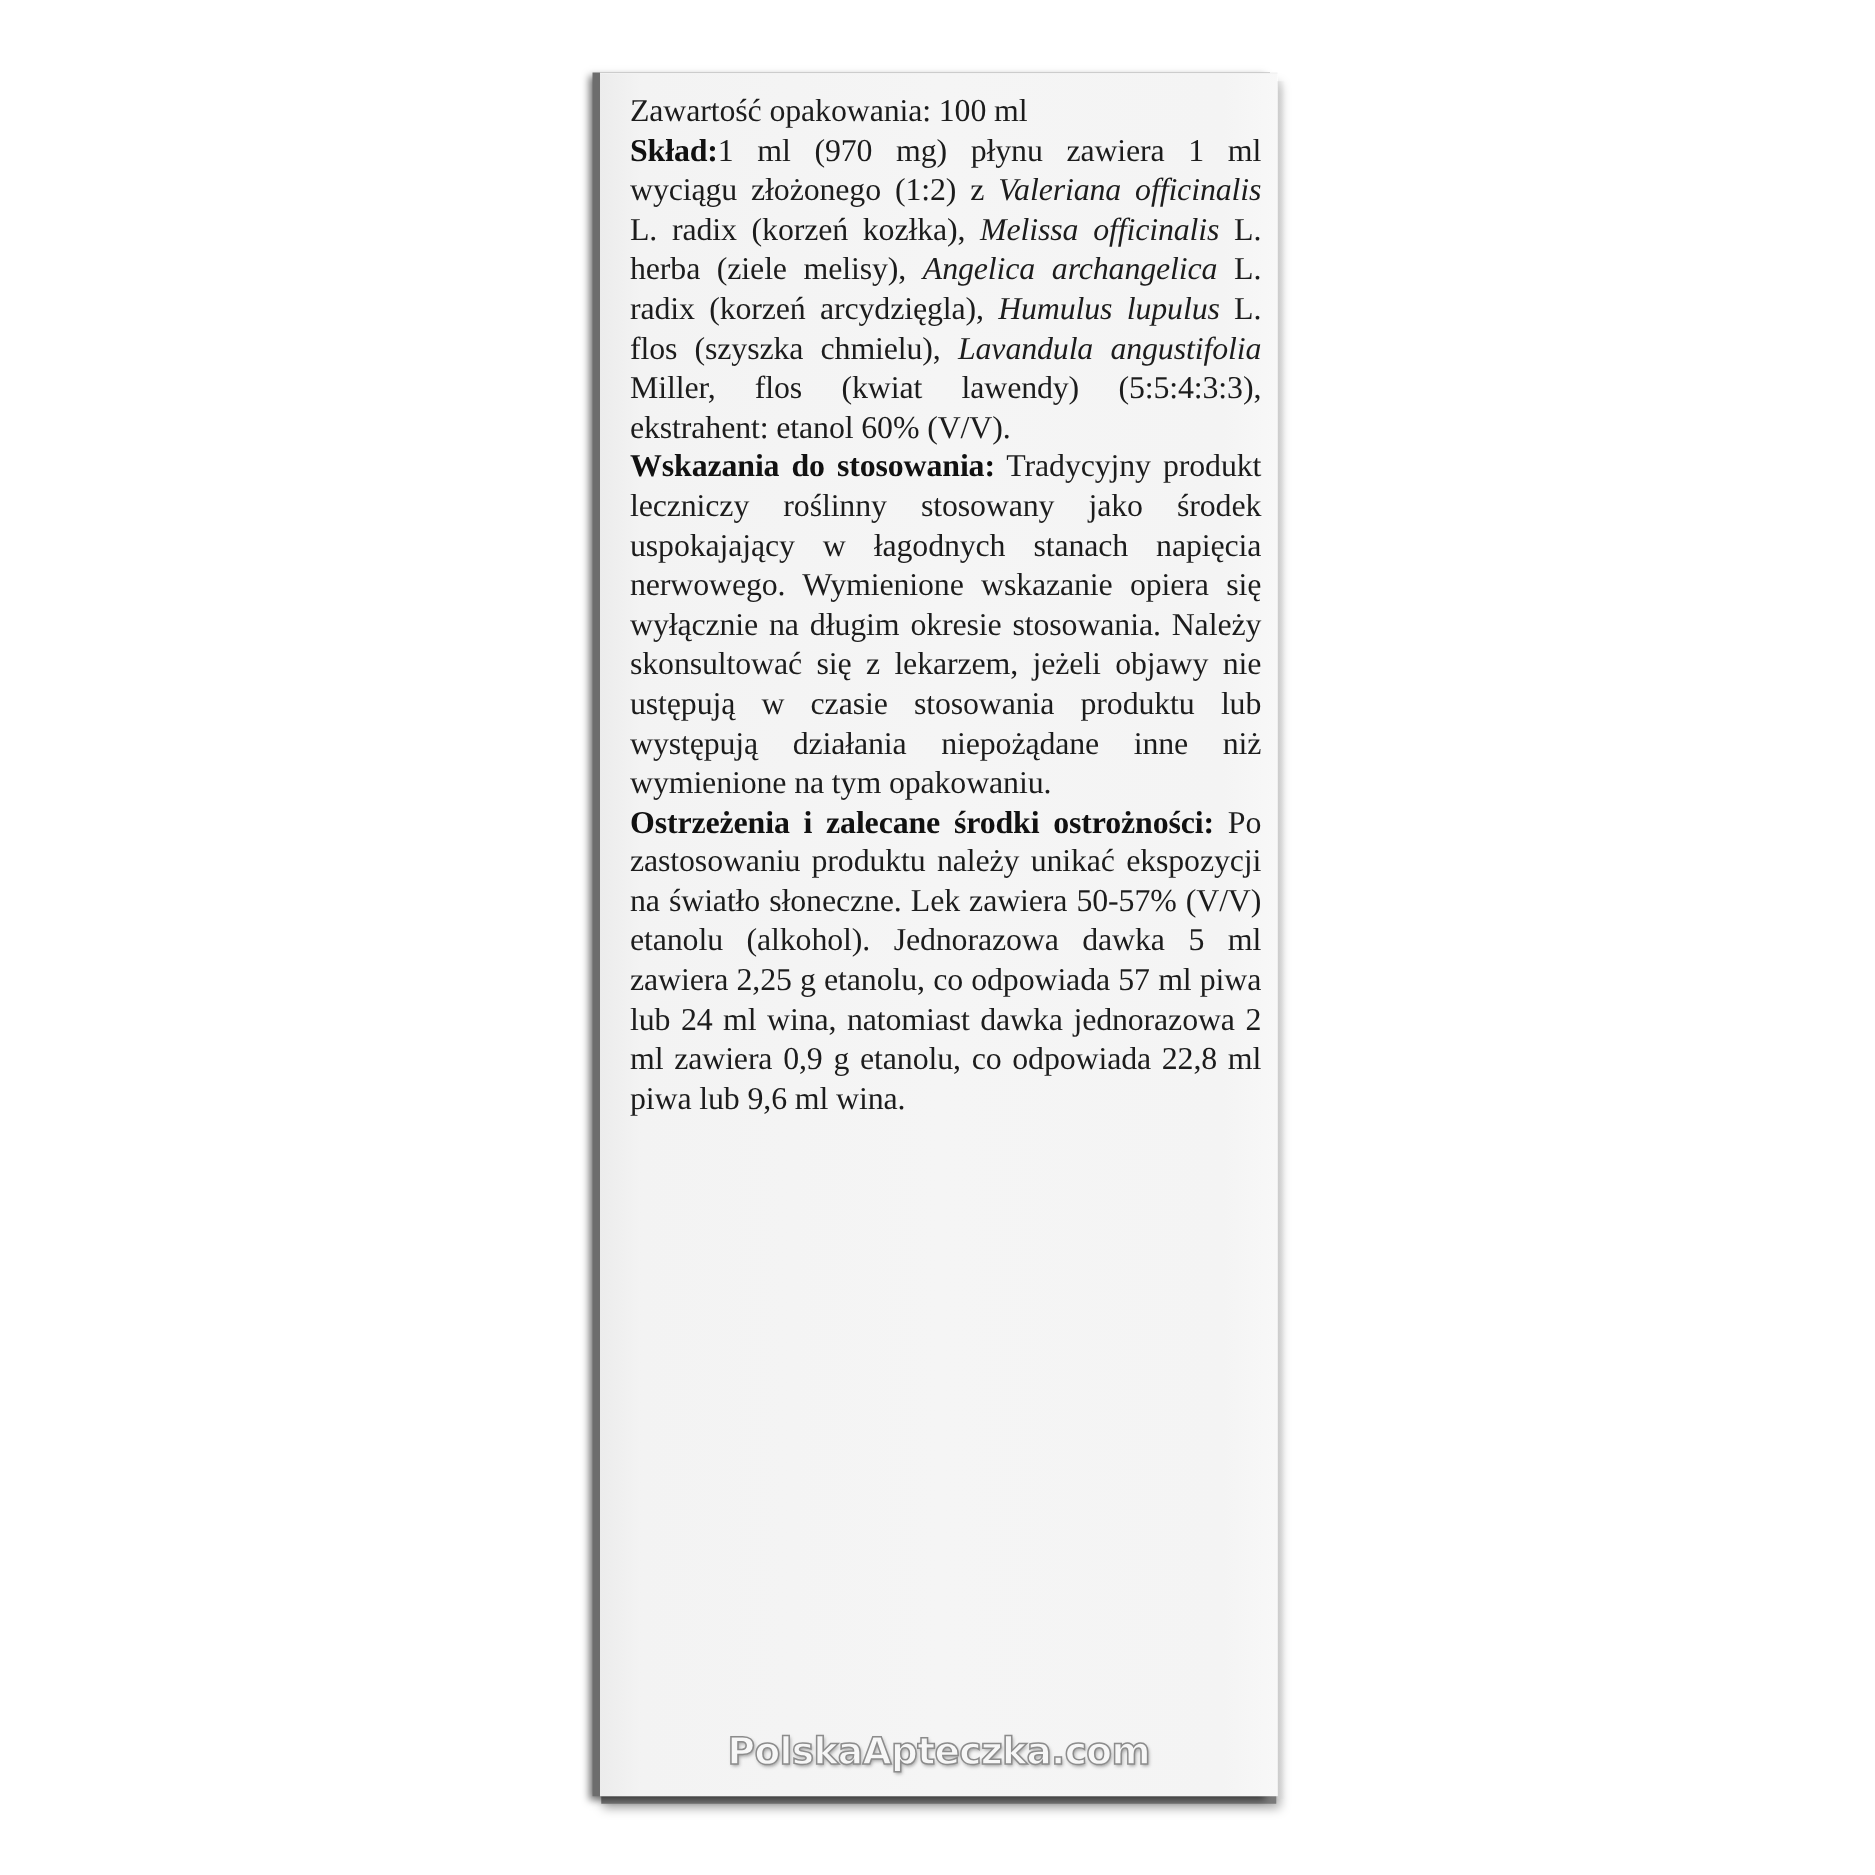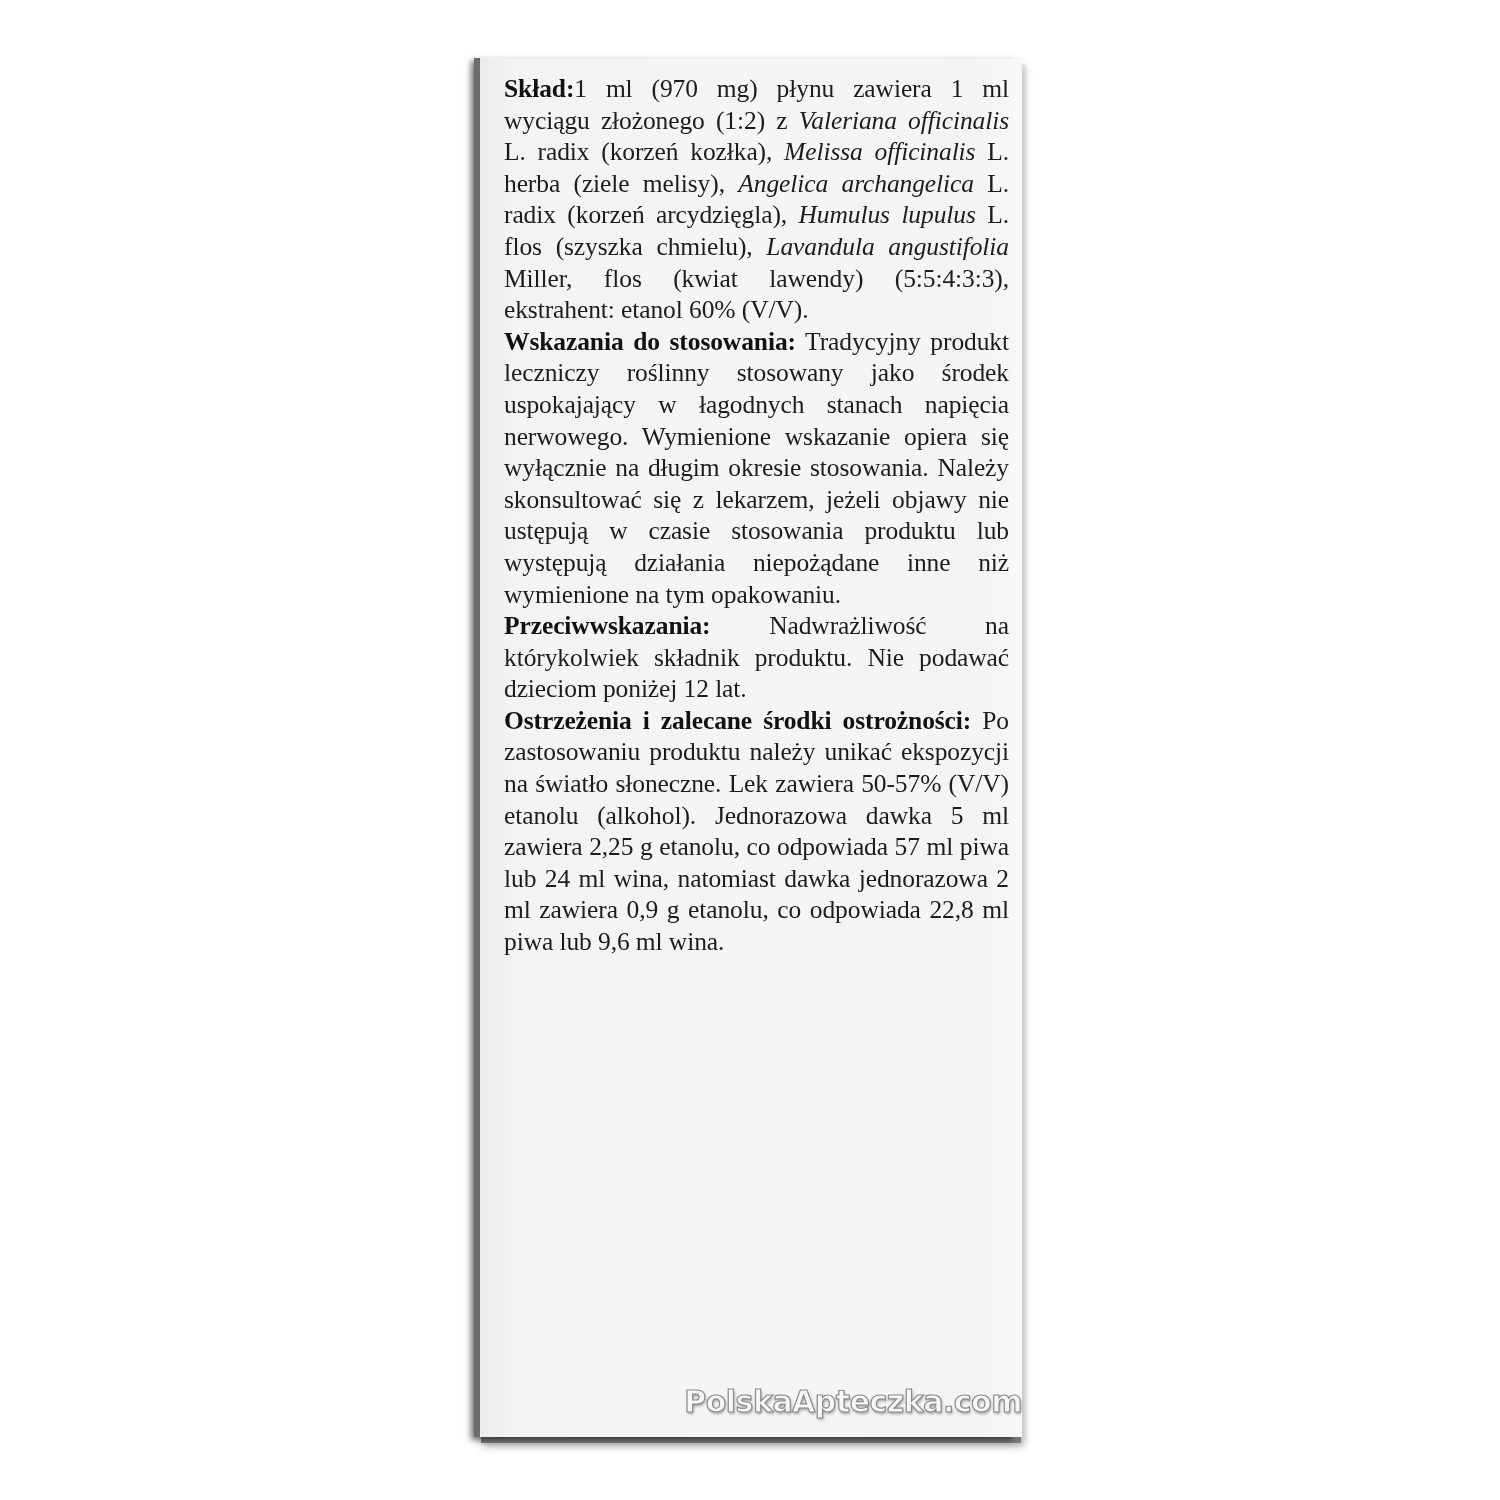--- a/index.html
+++ b/index.html
@@ -60,48 +60,48 @@
       color: #111;
     }
     .leaflet i {
       font-style: italic;
     }
     .watermark {
       position: absolute;
       left: 0;
       right: 0;
       bottom: 18px;
-      text-align: right;
+      text-align: center;
       font-family: "DejaVu Sans", "Liberation Sans", sans-serif;
       font-weight: bold;
       font-size: 30px;
       letter-spacing: -0.5px;
       color: #f7f7f7;
       -webkit-text-stroke: 1.2px #8c8c8c;
       text-shadow: 1px 2px 3px rgba(0,0,0,0.35);
     }
   </style>
 </head>
 <body>
 
 <div class="package-side">
   <div class="leaflet">
 
+    <p>
+      <span>Zawartość opakowania: 100 ml</span>
+    </p>
 
     <p class="block">
       <span class="heading">Skład:</span><span>1 ml (970 mg) płynu zawiera 1 ml wyciągu złożonego (1:2) z </span><i>Valeriana officinalis</i><span> L. radix (korzeń kozłka), </span><i>Melissa officinalis</i><span> L. herba (ziele melisy), </span><i>Angelica archangelica</i><span> L. radix (korzeń arcydzięgla), </span><i>Humulus lupulus</i><span> L. flos (szyszka chmielu), </span><i>Lavandula angustifolia</i><span> Miller, flos (kwiat lawendy) (5:5:4:3:3), ekstrahent: etanol 60% (V/V).</span>
     </p>
 
     <p class="block">
       <span class="heading">Wskazania do stosowania:</span><span> Tradycyjny produkt leczniczy roślinny stosowany jako środek uspokajający w łagodnych stanach napięcia nerwowego. Wymienione wskaza­nie opiera się wyłącznie na długim okresie stosowania. Należy skonsultować się z leka­rzem, jeżeli objawy nie ustępują w czasie stosowania produktu lub występują działania niepożądane inne niż wymienione na tym opakowaniu.</span>
     </p>
 
-    <p class="block">
-      <span class="heading">Przeciwwskazania:</span><span> Nadwrażliwość na którykolwiek składnik produktu. Nie podawać dzieciom poniżej 12 lat.</span>
-    </p>
 
     <p class="block">
       <span class="heading">Ostrzeżenia i zalecane środki ostrożności:</span><span> Po zastosowaniu produktu należy unikać ekspozycji na światło słoneczne. Lek zawiera 50-57% (V/V) etanolu (alkohol). Jednorazowa dawka 5 ml zawiera 2,25 g etanolu, co odpowiada 57 ml piwa lub 24 ml wina, natomiast dawka jednorazowa 2 ml zawiera 0,9 g etanolu, co odpowiada 22,8 ml piwa lub 9,6 ml wina.</span>
     </p>
 
 
   </div>
 
   <div class="watermark">PolskaApteczka.com</div>
 </div>

